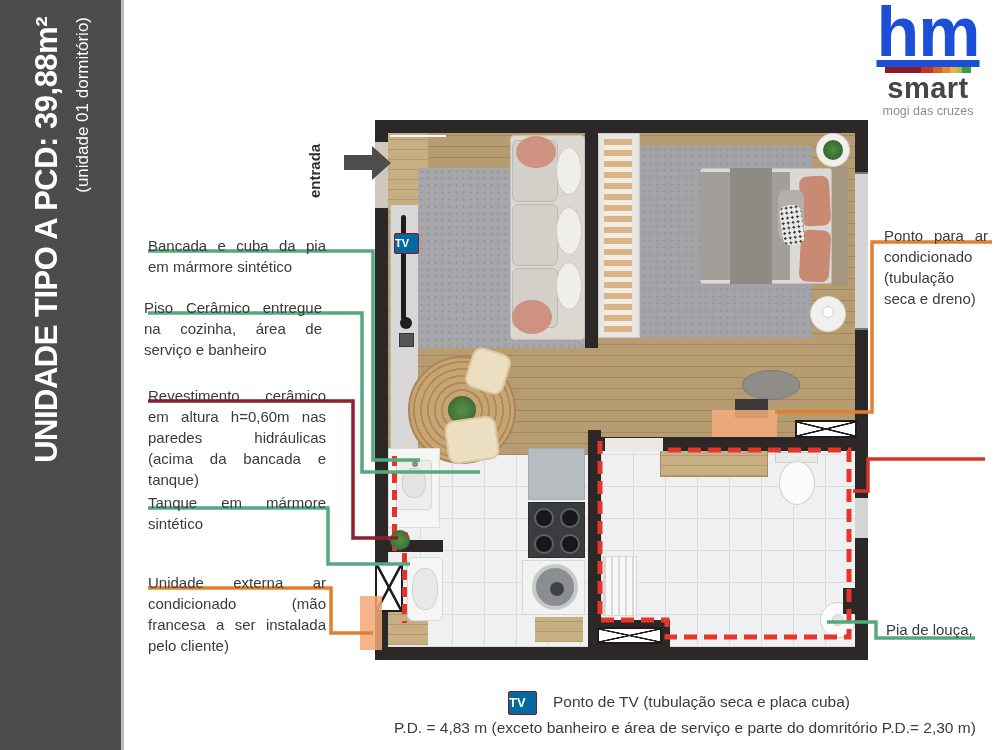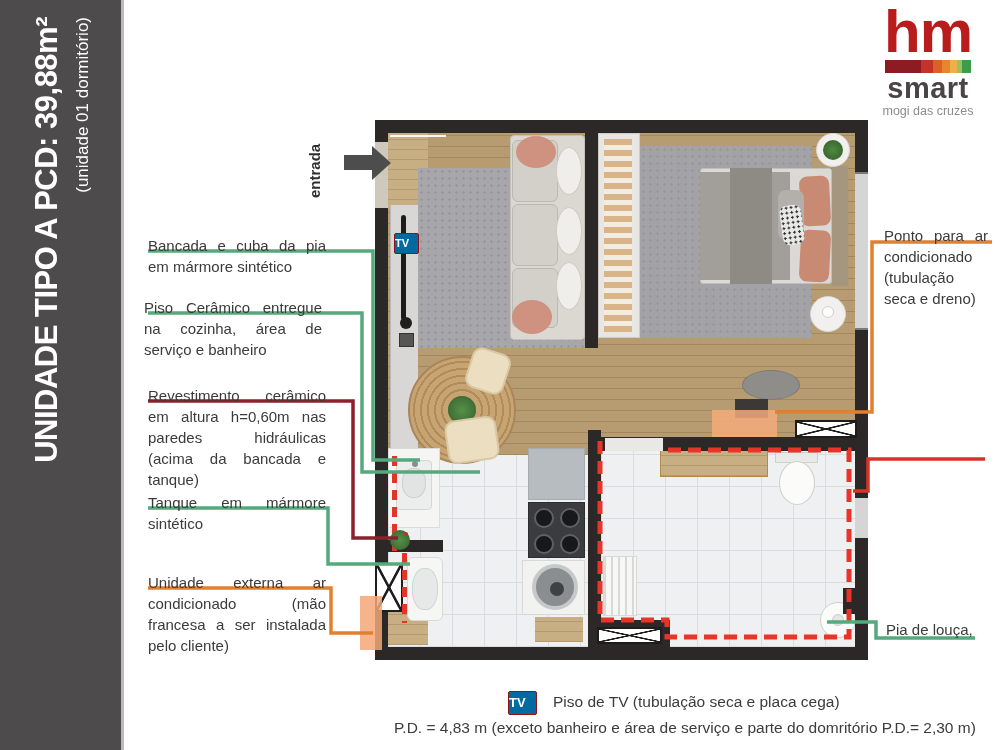--- a/index.html
+++ b/index.html
@@ -7,21 +7,21 @@
         font-family:"Liberation Sans",sans-serif;}
   .abs{position:absolute;}
   
   .sidebar{left:0;top:0;width:121px;height:750px;background:#4e4b4c;border-right:3px solid #bdbabb;z-index:10;}
   .sidebar-title-wrap{left:24px;top:487px;width:470px;transform:rotate(-90deg);transform-origin:top left;
         text-align:right;color:#ffffff;z-index:11;}
   .sb-big{font-size:31px;font-weight:bold;line-height:46px;letter-spacing:-0.5px;white-space:nowrap;}
   .sb-small{font-size:17px;line-height:26px;white-space:nowrap;}
   
   .logo{left:872px;top:4px;width:112px;text-align:center;z-index:10;}
-  .logo-hm{font-size:60px;font-weight:bold;line-height:56px;color:#b91c1c;letter-spacing:-1px;}
+  .logo-hm{font-size:70px;font-weight:bold;line-height:56px;color:#1d4ed8;letter-spacing:-1px;text-decoration:underline;}
   .logo-bar{width:86px;height:13px;margin:0 auto;
      background:linear-gradient(90deg,#8c1b23 0 42%,#c23329 42% 56%,#dd6029 56% 66%,#e6862e 66% 76%,#ecb14a 76% 84%,#9dc064 84% 90%,#3d9c47 90% 100%);}
   .logo-smart{font-size:29px;font-weight:bold;line-height:31px;color:#494445;letter-spacing:0.5px;}
   .logo-tag{font-size:12.5px;color:#908b8d;line-height:14px;}
   
   .wall{background:#2b2827;z-index:4;}
   .wood{background-color:#b79c72;
         background-image:repeating-linear-gradient(0deg,rgba(110,82,45,.28) 0 1px,transparent 1px 11px);z-index:1;}
   .wood2{background-color:#c8ae83;
         background-image:repeating-linear-gradient(0deg,rgba(110,82,45,.22) 0 1px,transparent 1px 10px);z-index:2;}
@@ -181,16 +181,16 @@
   <div class="abs note" style="left:148px;top:235px;width:178px;">Bancada e cuba da pia em mármore sintético</div>
   <div class="abs note" style="left:144px;top:297px;width:178px;">Piso Cerâmico entregue na cozinha, área de serviço e banheiro</div>
   <div class="abs note" style="left:148px;top:385px;width:178px;">Revestimento cerâmico em altura h=0,60m nas paredes hidráulicas (acima da bancada e tanque)</div>
   <div class="abs note" style="left:148px;top:492px;width:178px;">Tanque em mármore sintético</div>
   <div class="abs note" style="left:884px;top:225px;width:104px;">Ponto para ar condicionado (tubulação seca e dreno)</div>
 
   <div class="abs note" style="left:148px;top:572px;width:178px;">Unidade externa ar condicionado (mão francesa a ser instalada pelo cliente)</div>
   <div class="abs note" style="left:886px;top:619px;width:110px;text-align:left;white-space:nowrap;">Pia de louça,</div>
 
   <div class="abs tv-badge" style="left:508px;top:691px;width:27px;height:22px;font-size:13px;line-height:22px;">TV</div>
-  <div class="abs legend-text" style="left:553px;top:693px;">Piso de TV (tubulação seca e placa cega)</div>
+  <div class="abs legend-text" style="left:553px;top:693px;">Ponto de TV (tubulação seca e placa cuba)</div>
   <div class="abs legend-text" style="left:394px;top:719px;">P.D. = 4,83 m (exceto banheiro e área de serviço e parte do domritório P.D.= 2,30 m)</div>
 
 </div>
 
 </body></html>

